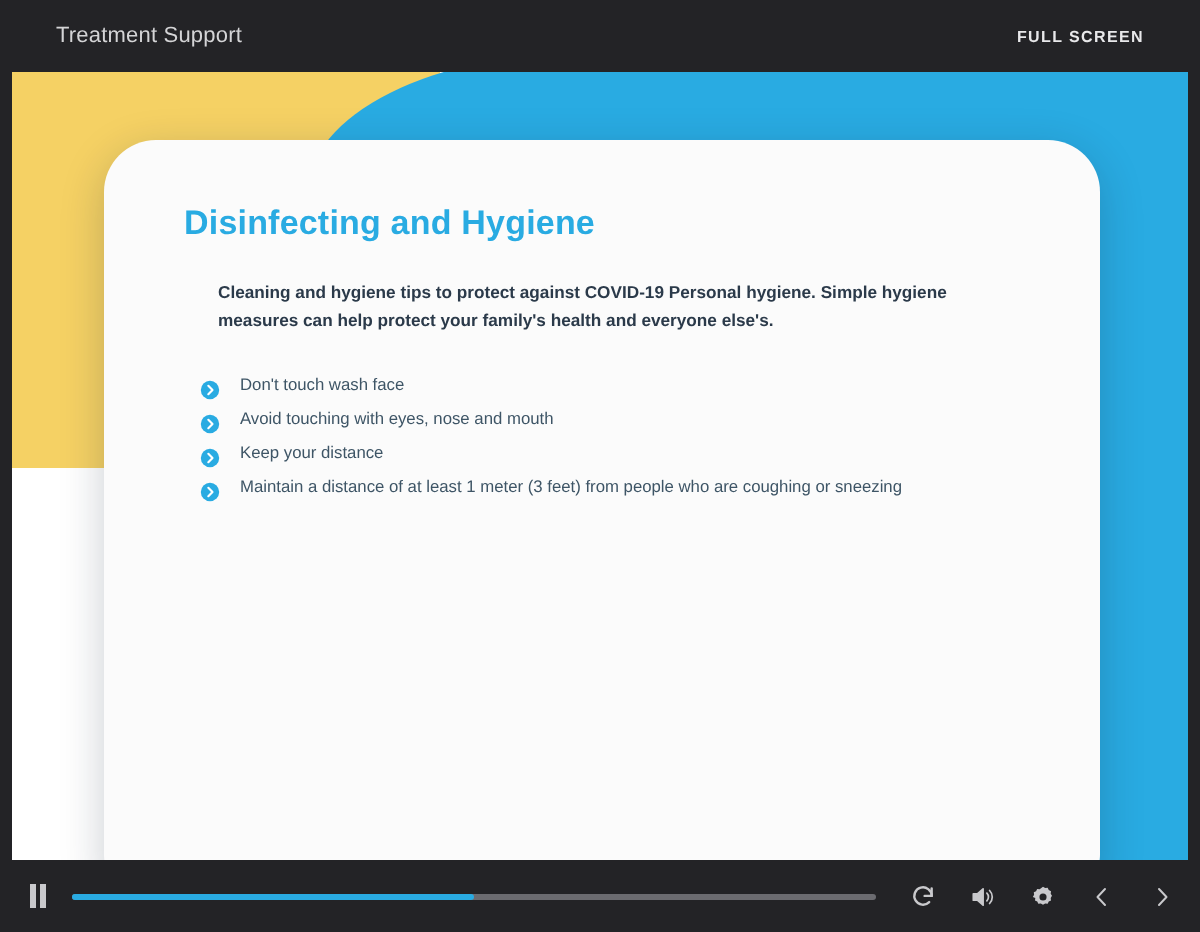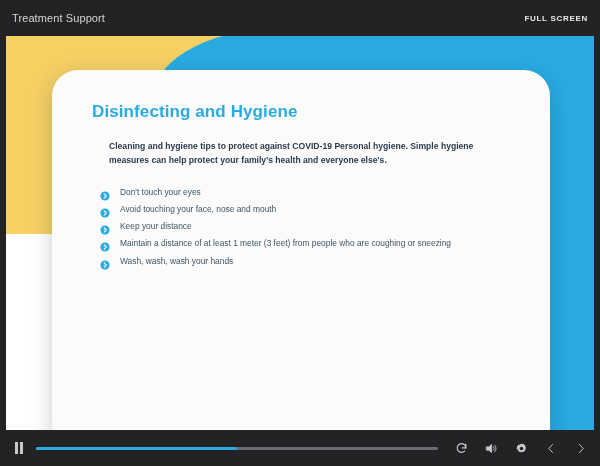--- a/index.html
+++ b/index.html
@@ -25,21 +25,21 @@
   
   .topbar {
     position: absolute;
     left: 0; top: 0;
     width: 600px;
     height: 36px;
     background: #232326;
     display: flex;
     align-items: center;
     justify-content: space-between;
-    padding: 0 12px;
+    padding: 0 28px;
     box-sizing: border-box;
     z-index: 6;
   }
   .course-title {
     color: #d4d4d6;
     font-size: 11px;
     letter-spacing: 0.1px;
     white-space: nowrap;
   }
   .fullscreen-btn {
@@ -217,50 +217,43 @@
 
     <div class="card">
       <h1 class="card-title">Disinfecting and Hygiene</h1>
       <p class="card-intro">Cleaning and hygiene tips to protect against COVID-19 Personal hygiene. Simple hygiene measures can help protect your family's health and everyone else's.</p>
       <ul class="bullet-list" id="bullet-list">
           <li class="bullet-item">
             <span class="bullet-icon"><svg width="10" height="10" viewBox="0 0 24 24">
                 <circle cx="12" cy="12" r="11" fill="#29abe2"></circle>
                 <polyline points="10 7 15 12 10 17" fill="none" stroke="#ffffff" stroke-width="2.6" stroke-linecap="round" stroke-linejoin="round"></polyline>
               </svg></span>
-            <span class="bullet-text">Don't touch your eyes</span>
+            <span class="bullet-text">Don't touch wash face</span>
           </li>
           <li class="bullet-item">
             <span class="bullet-icon"><svg width="10" height="10" viewBox="0 0 24 24">
                 <circle cx="12" cy="12" r="11" fill="#29abe2"></circle>
                 <polyline points="10 7 15 12 10 17" fill="none" stroke="#ffffff" stroke-width="2.6" stroke-linecap="round" stroke-linejoin="round"></polyline>
               </svg></span>
-            <span class="bullet-text">Avoid touching your face, nose and mouth</span>
+            <span class="bullet-text">Avoid touching with eyes, nose and mouth</span>
           </li>
           <li class="bullet-item">
             <span class="bullet-icon"><svg width="10" height="10" viewBox="0 0 24 24">
                 <circle cx="12" cy="12" r="11" fill="#29abe2"></circle>
                 <polyline points="10 7 15 12 10 17" fill="none" stroke="#ffffff" stroke-width="2.6" stroke-linecap="round" stroke-linejoin="round"></polyline>
               </svg></span>
             <span class="bullet-text">Keep your distance</span>
           </li>
           <li class="bullet-item">
             <span class="bullet-icon"><svg width="10" height="10" viewBox="0 0 24 24">
                 <circle cx="12" cy="12" r="11" fill="#29abe2"></circle>
                 <polyline points="10 7 15 12 10 17" fill="none" stroke="#ffffff" stroke-width="2.6" stroke-linecap="round" stroke-linejoin="round"></polyline>
               </svg></span>
             <span class="bullet-text">Maintain a distance of at least 1 meter (3 feet) from people who are coughing or sneezing</span>
           </li>
-          <li class="bullet-item">
-            <span class="bullet-icon"><svg width="10" height="10" viewBox="0 0 24 24">
-                <circle cx="12" cy="12" r="11" fill="#29abe2"></circle>
-                <polyline points="10 7 15 12 10 17" fill="none" stroke="#ffffff" stroke-width="2.6" stroke-linecap="round" stroke-linejoin="round"></polyline>
-              </svg></span>
-            <span class="bullet-text">Wash, wash, wash your hands</span>
-          </li>
         </ul>
     </div>
 
   </div>
 
   <div class="controls">
 
     <div class="play-pause">
       <span class="pause-bar"></span>
       <span class="pause-bar"></span>

